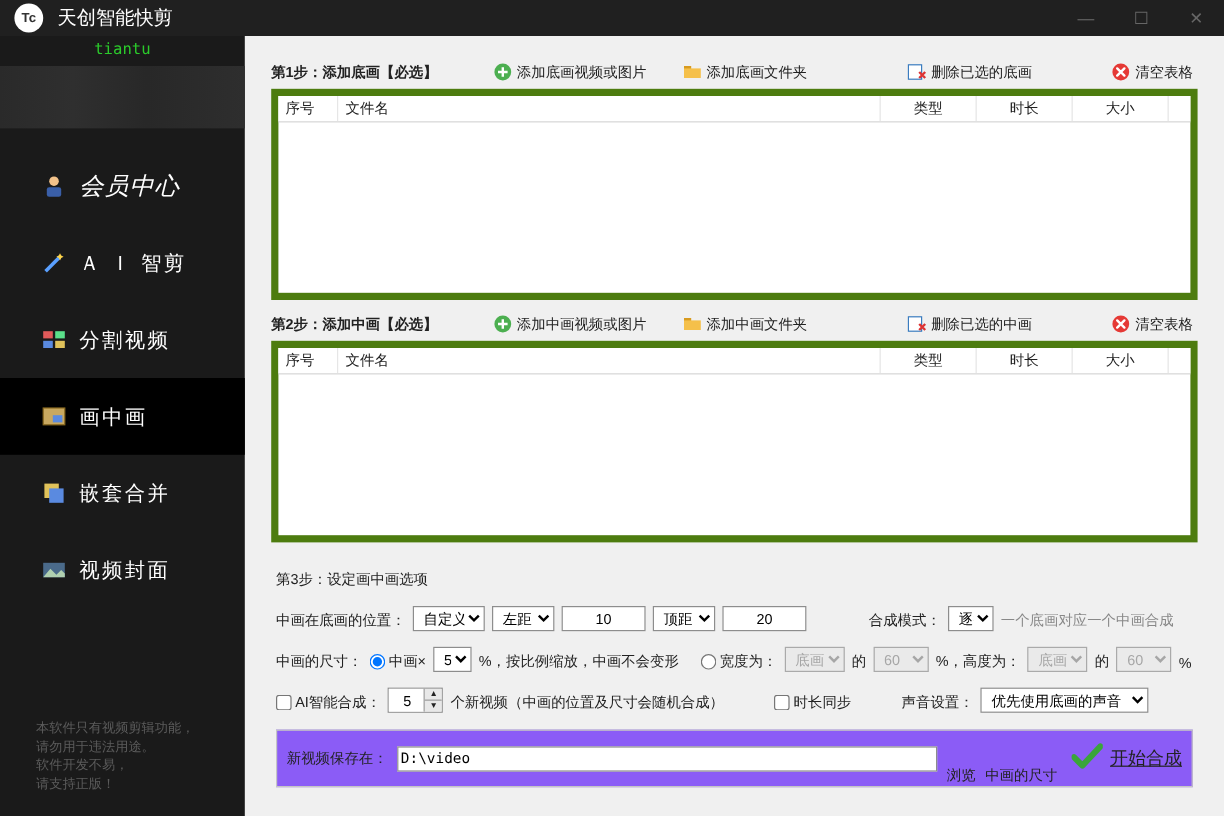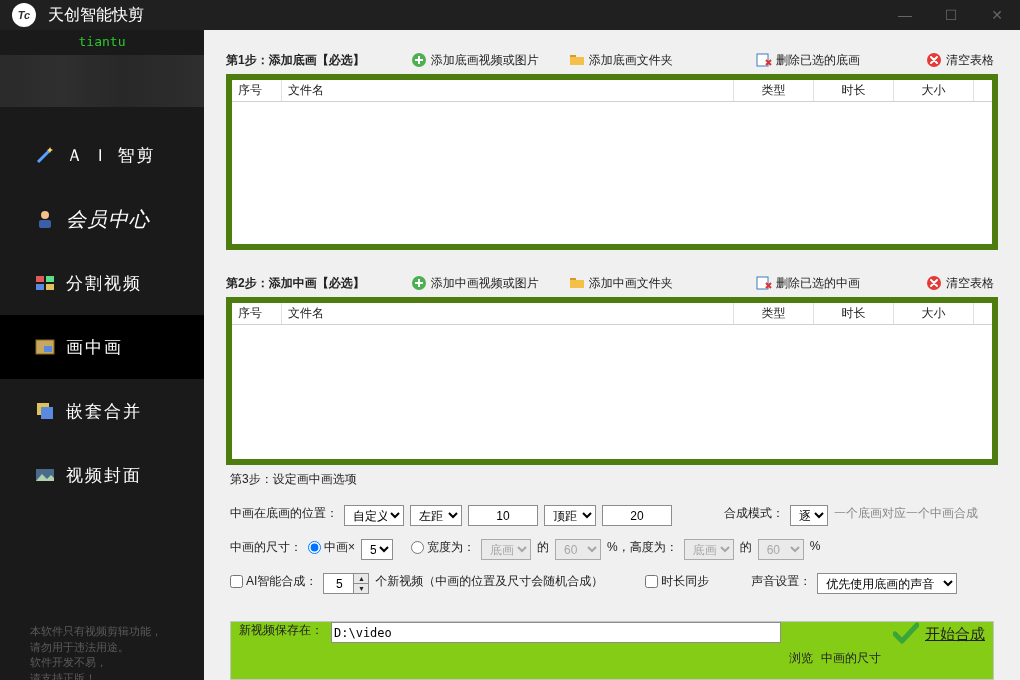--- a/index.html
+++ b/index.html
@@ -1,19 +1,19 @@
 <!DOCTYPE html>
 <html><head>
 <meta charset="utf-8">
 <style>
 * { box-sizing: border-box; margin: 0; padding: 0; font-family: "Microsoft YaHei", "SimSun", Arial, sans-serif; }
 body { width: 1020px; height: 680px; overflow: hidden; background: #f0f0f0; }
 .window { width: 1020px; height: 680px; display: flex; flex-direction: column; }
 .titlebar { height: 48px; background: #202020; display: flex; align-items: center; color: #fff; }
-.titlebar .logo { width: 24px; height: 24px; margin: 0 12px; background: #fff; border-radius: 50%; display: flex; align-items: center; justify-content: center; font-size: 11px; font-style: italic; font-weight: bold; color: #333; }
+.titlebar .logo { width: 24px; height: 24px; margin: 0 12px; background: #fff; border-radius: 50%; display: flex; align-items: center; justify-content: center; font-size: 11px; font-weight: bold; color: #333; }
 .titlebar .title { font-size: 16px; }
 .winbtns { margin-left: auto; display: flex; }
 .winbtn { width: 46px; height: 30px; display: flex; align-items: center; justify-content: center; color: #666; font-size: 14px; cursor: pointer; }
 .body { flex: 1; display: flex; }
 .sidebar { width: 204px; background: #1a1a1a; display: flex; flex-direction: column; color: #fff; position: relative; }
 .userbox { text-align: center; padding: 4px 0 8px; }
 .userbox .username { color: #2bca2b; font-family: Consolas, monospace; font-size: 13px; }
 .userbox .blurbox { margin-top: 6px; height: 52px; background: linear-gradient(90deg,#2a2a2a 0,#2f2f2f 30%,#282828 60%,#2e2e2e 100%); filter: blur(0.3px); }
 .menu { margin-top: 8px; }
 .menu-item { height: 64px; display: flex; align-items: center; padding-left: 34px; font-size: 17px; letter-spacing: 2px; cursor: pointer; }
@@ -32,37 +32,37 @@
 .th { border-right: 1px solid #e0e0e0; display: flex; align-items: center; padding-left: 6px; background: #fff; font-weight: normal; }
 .th.c-idx { width: 50px; }
 .th.c-name { flex: 1; }
 .th.c-type { width: 80px; justify-content: center; padding: 0; }
 .th.c-dur { width: 80px; justify-content: center; padding: 0; }
 .th.c-size { width: 80px; justify-content: center; padding: 0; }
 .th.c-end { width: 18px; border-right: none; }
 .table1 { height: 176px; }
 .table2 { height: 168px; }
 .step3 { padding: 6px 10px 0; }
-.form-row { display: flex; align-items: flex-start; height: 34px; gap: 6px; }
+.form-row { display: flex; align-items: flex-end; height: 34px; gap: 6px; }
 select, input[type=text] { height: 21px; border: 1px solid #8d8d8d; background: #fff; font-size: 12px; padding: 0 2px; }
 select:disabled, input:disabled { background: #e8e8e8; color: #888; }
 select { padding: 0 0 0 4px; }
 .num-in { width: 70px; text-align: center; }
 .sel-sm { width: 60px; }
 .sel-md { width: 60px; }
 .sel-lg { width: 140px; }
 .hint { color: #888; }
 .chk { display: inline-flex; align-items: center; gap: 3px; cursor: pointer; }
 .chk input { margin: 0; }
 .spinner { display: inline-flex; flex-direction: column; border: 1px solid #8d8d8d; height: 21px; width: 46px; position: relative; background: #fff; }
 .spinner input { border: none; width: 30px; text-align: center; height: 19px; outline: none; }
 .spinner .arrows { position: absolute; right: 0; top: 0; width: 15px; height: 19px; border-left: 1px solid #8d8d8d; display: flex; flex-direction: column; }
 .spinner .arrows span { flex: 1; display: flex; align-items: center; justify-content: center; font-size: 7px; line-height: 1; background: #e8e8e8; cursor: pointer; }
 .spinner .arrows span:first-child { border-bottom: 1px solid #8d8d8d; }
-.bottom-bar { margin: 14px 10px 10px; background: #84cc16; border: 1px solid #c5c5c5; height: 59px; display: flex; align-items: flex-start; padding: 0 8px; gap: 8px; }
+.bottom-bar { margin: 14px 10px 10px; background: #8b5cf6; border: 1px solid #c5c5c5; height: 48px; display: flex; align-items: center; padding: 0 8px; gap: 8px; }
 .path-in { height: 21px; border: 1px solid #8d8d8d; background: #fff; font-family: Consolas, monospace; font-size: 12px; padding: 0 4px; flex: 1; max-width: 450px; }
 .link-btn { cursor: pointer; margin-top: 28px; }
 .go-btn { display: inline-flex; align-items: center; gap: 6px; font-size: 15px; cursor: pointer; margin-left: auto; text-decoration: underline; }
 .green-check svg { width: 26px; height: 22px; }
 .ico svg { width: 16px; height: 16px; }
 .ico-plus circle { fill: #4caf50; }
 .ico-plus path { stroke: #fff; stroke-width: 2; }
 .ico-folder rect { fill: #f5c04a; }
 .ico-folder .tab { fill: #d89b1f; }
 .ico-del rect.a { fill: #fff; stroke: #3a7cbf; }
@@ -83,37 +83,37 @@
       <div class="winbtn">✕</div>
     </div>
   </div>
   <div class="body">
     <div class="sidebar">
       <div class="userbox">
         <div class="username">tiantu</div>
         <div class="blurbox"></div>
       </div>
       <div class="menu">
+        <div class="menu-item vip">
+          <span class="menu-ico">
+              <svg viewBox="0 0 22 22">
+                <circle cx="11" cy="7" r="4" fill="#f2c28a"></circle>
+                <rect x="5" y="12" width="12" height="8" rx="2" fill="#3a5fa8"></rect>
+              </svg>
+            </span>
+          <span>会员中心</span>
+        </div>
         <div class="menu-item">
           <span class="menu-ico">
               <svg viewBox="0 0 22 22">
                 <path d="M4 18 L16 6" stroke="#5aa0ff" stroke-width="3"></path>
                 <path d="M16 3 l1 2 2 1 -2 1 -1 2 -1-2 -2-1 2-1z" fill="#ffd54a"></path>
               </svg>
             </span>
           <span>Ａ Ｉ 智剪</span>
-        </div>
-        <div class="menu-item vip">
-          <span class="menu-ico">
-              <svg viewBox="0 0 22 22">
-                <circle cx="11" cy="7" r="4" fill="#f2c28a"></circle>
-                <rect x="5" y="12" width="12" height="8" rx="2" fill="#3a5fa8"></rect>
-              </svg>
-            </span>
-          <span>会员中心</span>
         </div>
         <div class="menu-item">
           <span class="menu-ico">
               <svg viewBox="0 0 22 22">
                 <rect x="2" y="4" width="8" height="6" fill="#e05a5a"></rect>
                 <rect x="12" y="4" width="8" height="6" fill="#5ae08a"></rect>
                 <rect x="2" y="12" width="8" height="6" fill="#5a8ae0"></rect>
                 <rect x="12" y="12" width="8" height="6" fill="#e0c25a"></rect>
               </svg>
             </span>
@@ -202,21 +202,21 @@
         <div class="table-hdr">
           <div class="th c-idx">序号</div>
           <div class="th c-name">文件名</div>
           <div class="th c-type">类型</div>
           <div class="th c-dur">时长</div>
           <div class="th c-size">大小</div>
           <div class="th c-end"></div>
         </div>
       </div>
 
-      <div class="step-hdr" style="margin-top:19px">
+      <div class="step-hdr" style="margin-top:6px">
         <span class="step-label">第2步：添加中画【必选】</span>
         <span style="width:24px"></span>
         <span class="tool-btn">
           <span class="ico ico-plus">
               <svg viewBox="0 0 16 16">
                 <circle cx="8" cy="8" r="7"></circle>
                 <path d="M8 4v8M4 8h8"></path>
               </svg>
             </span>
           <span>添加中画视频或图片</span>
@@ -279,20 +279,21 @@
           <select class="sel-sm" style="width:38px"><option>逐行</option></select>
           <span class="hint">一个底画对应一个中画合成</span>
         </div>
         <div class="form-row">
           <span>中画的尺寸：</span>
           <label class="chk">
               <input type="radio" name="sz" checked="" style="">
               <span>中画×</span>
             </label>
           <select class="sel-sm" style="width:32px"><option>50</option></select>
+          <span>%，按比例缩放，中画不会变形</span>
           <span style="width:6px"></span>
           <label class="chk">
               <input type="radio" name="sz" style="">
               <span>宽度为：</span>
             </label>
           <select class="sel-sm" style="width:50px" disabled=""><option>底画</option></select>
           <span>的</span>
           <select class="sel-sm" style="width:46px" disabled=""><option>60</option></select>
           <span>%，高度为：</span>
           <select class="sel-sm" style="width:50px" disabled=""><option>底画</option></select>

